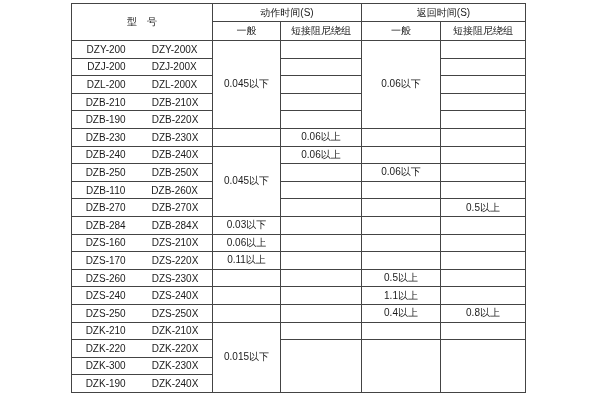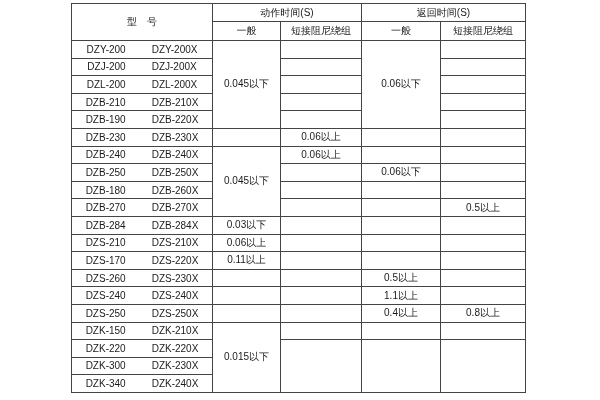--- a/index.html
+++ b/index.html
@@ -98,40 +98,40 @@
       <td></td>
       <td></td>
     </tr>
     <tr>
       <td class="model-cell"><span>DZB-250</span><span class="m2">DZB-250X</span></td>
       <td></td>
       <td>0.06以下</td>
       <td></td>
     </tr>
     <tr>
-      <td class="model-cell"><span>DZB-180</span><span class="m2">DZB-260X</span></td>
+      <td class="model-cell"><span>DZB-110</span><span class="m2">DZB-260X</span></td>
       <td></td>
       <td></td>
       <td></td>
     </tr>
     <tr>
       <td class="model-cell"><span>DZB-270</span><span class="m2">DZB-270X</span></td>
       <td></td>
       <td></td>
       <td>0.5以上</td>
     </tr>
     <tr>
       <td class="model-cell"><span>DZB-284</span><span class="m2">DZB-284X</span></td>
       <td>0.03以下</td>
       <td></td>
       <td></td>
       <td></td>
     </tr>
     <tr>
-      <td class="model-cell"><span>DZS-210</span><span class="m2">DZS-210X</span></td>
+      <td class="model-cell"><span>DZS-160</span><span class="m2">DZS-210X</span></td>
       <td>0.06以上</td>
       <td></td>
       <td></td>
       <td></td>
     </tr>
     <tr>
       <td class="model-cell"><span>DZS-170</span><span class="m2">DZS-220X</span></td>
       <td>0.11以上</td>
       <td></td>
       <td></td>
@@ -152,32 +152,32 @@
       <td></td>
     </tr>
     <tr>
       <td class="model-cell"><span>DZS-250</span><span class="m2">DZS-250X</span></td>
       <td></td>
       <td></td>
       <td>0.4以上</td>
       <td>0.8以上</td>
     </tr>
     <tr>
-      <td class="model-cell"><span>DZK-150</span><span class="m2">DZK-210X</span></td>
+      <td class="model-cell"><span>DZK-210</span><span class="m2">DZK-210X</span></td>
       <td rowspan="4">0.015以下</td>
       <td></td>
       <td></td>
       <td></td>
     </tr>
     <tr>
       <td class="model-cell"><span>DZK-220</span><span class="m2">DZK-220X</span></td>
       <td rowspan="3"></td>
       <td rowspan="3"></td>
       <td rowspan="3"></td>
     </tr>
     <tr>
       <td class="model-cell"><span>DZK-300</span><span class="m2">DZK-230X</span></td>
     </tr>
     <tr>
-      <td class="model-cell"><span>DZK-340</span><span class="m2">DZK-240X</span></td>
+      <td class="model-cell"><span>DZK-190</span><span class="m2">DZK-240X</span></td>
     </tr>
   </tbody>
 </table>
 
 </body></html>

